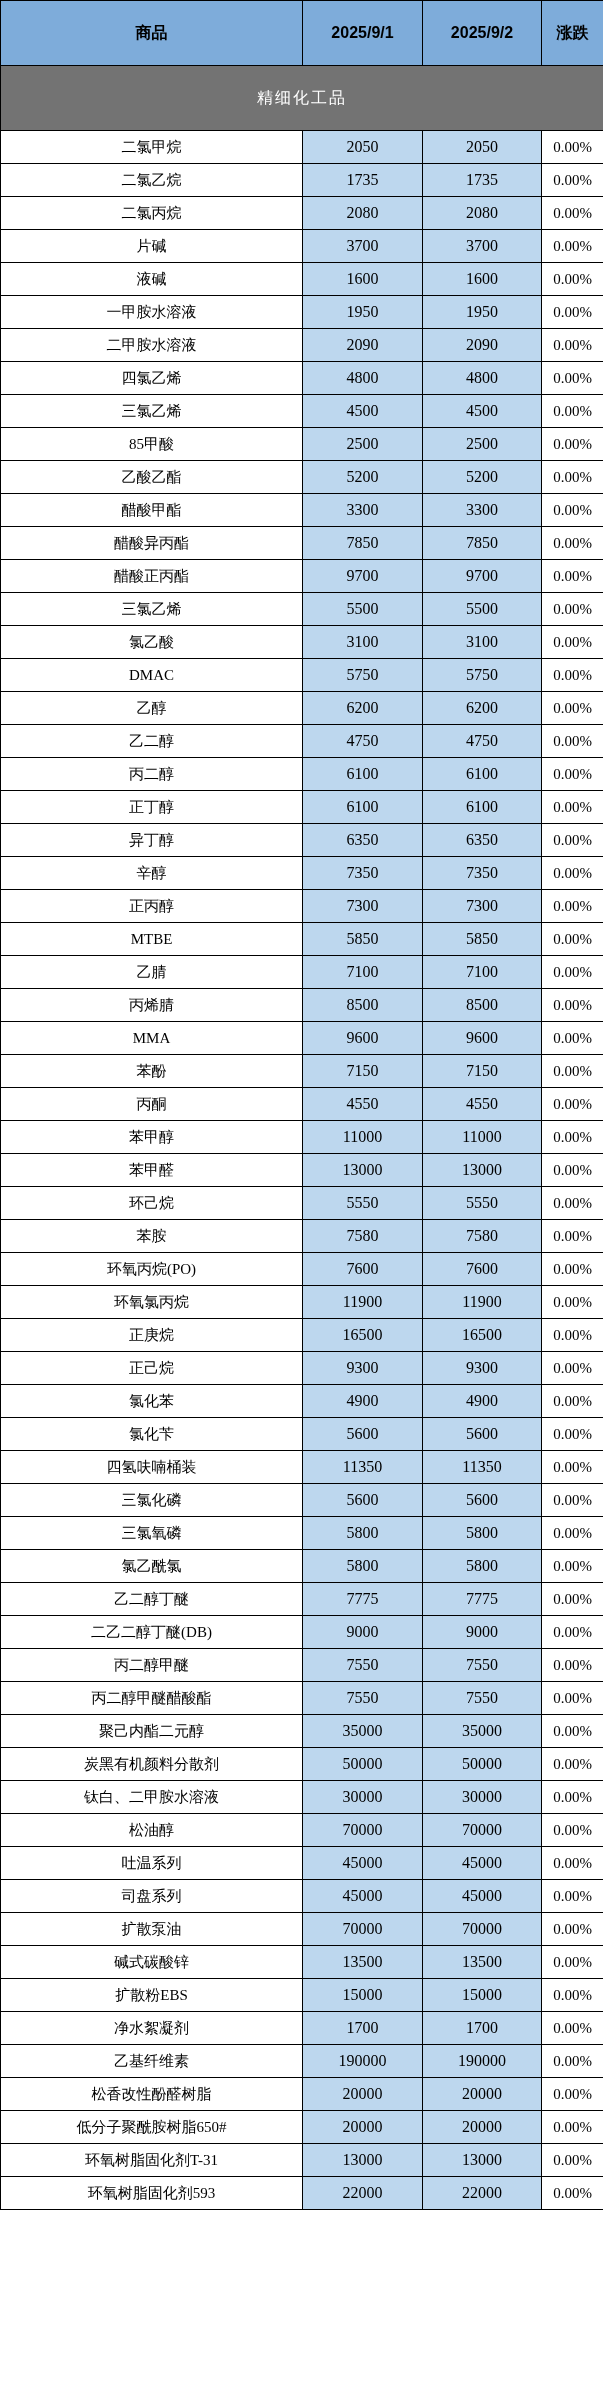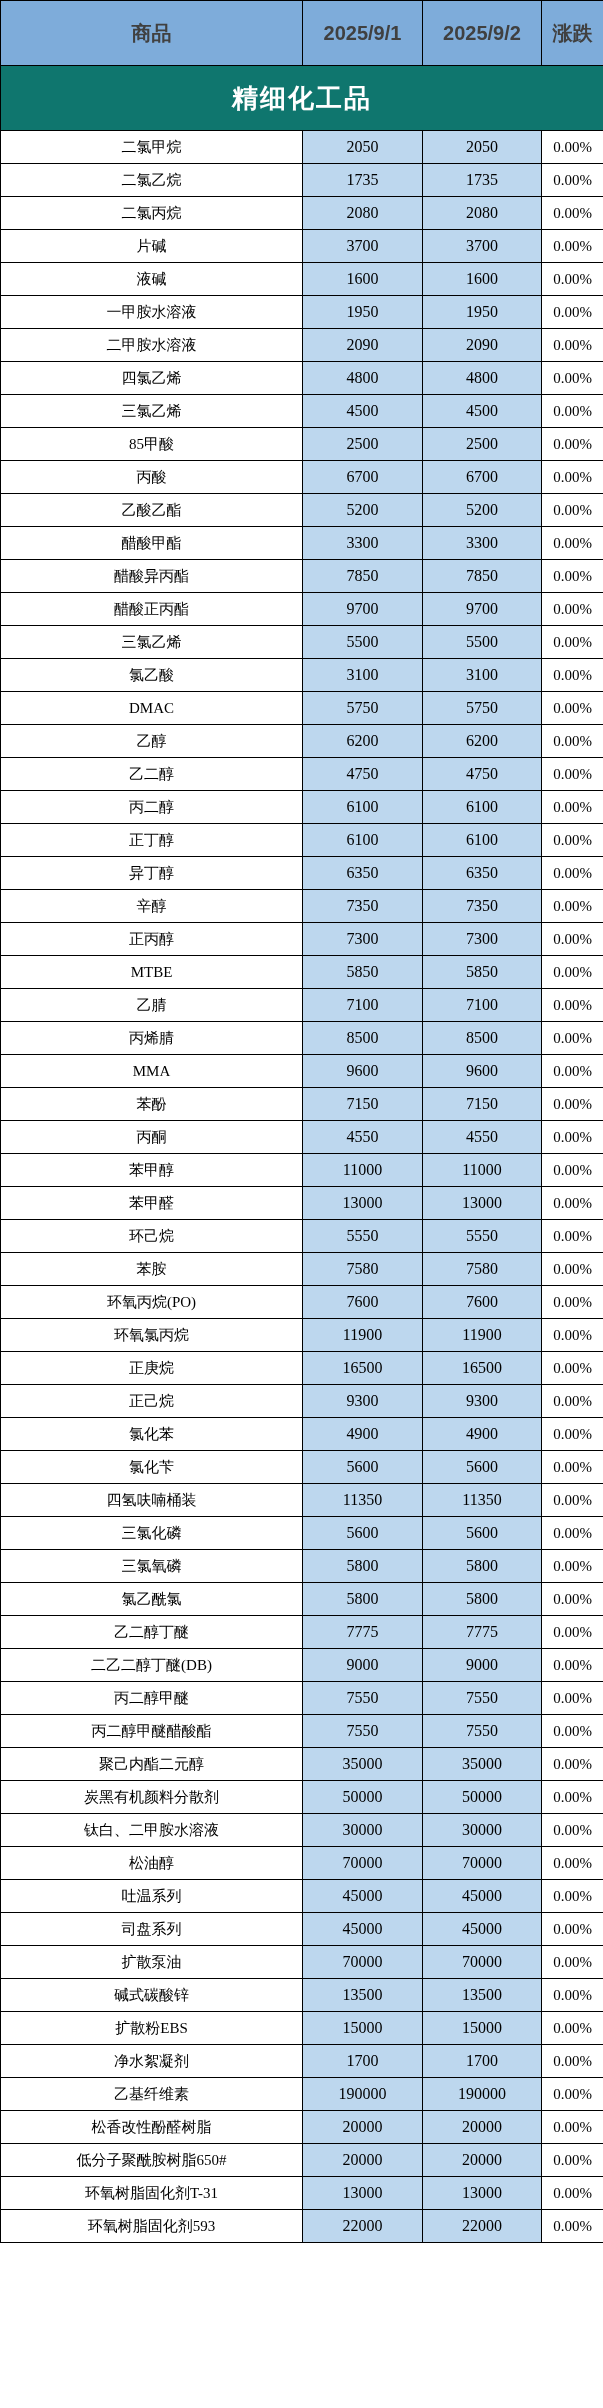--- a/index.html
+++ b/index.html
@@ -2,22 +2,22 @@
 <html><head>
 <meta charset="utf-8">
 <style>
   html,body{margin:0;padding:0;background:#fff;}
   body{font-family:"Liberation Serif","DejaVu Serif",serif;color:#000;}
   .wrap{width:603px;}
   table{border-collapse:collapse;width:603px;table-layout:fixed;}
   th,td{border:1px solid #000;text-align:center;vertical-align:middle;padding:0;overflow:hidden;}
   .header-row{height:65px;}
   .section-row{height:65px;}
-  .head{background:#7EACDA;color:#404040;font-family:"Liberation Sans","DejaVu Sans",sans-serif;font-weight:bold;font-size:20px;}
-  .section{background:#0f766e;color:#fff;font-family:"Liberation Sans","DejaVu Sans",sans-serif;font-weight:bold;font-size:26px;letter-spacing:2px;}
+  .head{background:#7EACDA;color:#000000;font-family:"Liberation Sans","DejaVu Sans",sans-serif;font-weight:bold;font-size:16px;}
+  .section{background:#737373;color:#fff;font-family:"Liberation Sans","DejaVu Sans",sans-serif;font-weight:normal;font-size:16px;letter-spacing:2px;}
   tbody tr{height:33px;}
   tbody tr:nth-child(65){height:47px;}
   tbody tr:nth-child(67){height:34px;}
   tbody tr:nth-child(68){height:35px;margin-left:44px;}
   td.name{background:#fff;font-size:15px;white-space:pre-line;line-height:1.35;}
   td.price{background:#BDD7EE;font-size:16px;}
   td.change{background:#fff;font-size:15px;}
 </style>
 </head>
 <body>
@@ -96,26 +96,20 @@
           <td class="price">4500</td>
           <td class="change">0.00%</td>
         </tr>
         <tr>
           <td class="name">85甲酸</td>
           <td class="price">2500</td>
           <td class="price">2500</td>
           <td class="change">0.00%</td>
         </tr>
         <tr>
-          <td class="name">丙酸</td>
-          <td class="price">6700</td>
-          <td class="price">6700</td>
-          <td class="change">0.00%</td>
-        </tr>
-        <tr>
           <td class="name">乙酸乙酯</td>
           <td class="price">5200</td>
           <td class="price">5200</td>
           <td class="change">0.00%</td>
         </tr>
         <tr>
           <td class="name">醋酸甲酯</td>
           <td class="price">3300</td>
           <td class="price">3300</td>
           <td class="change">0.00%</td>

